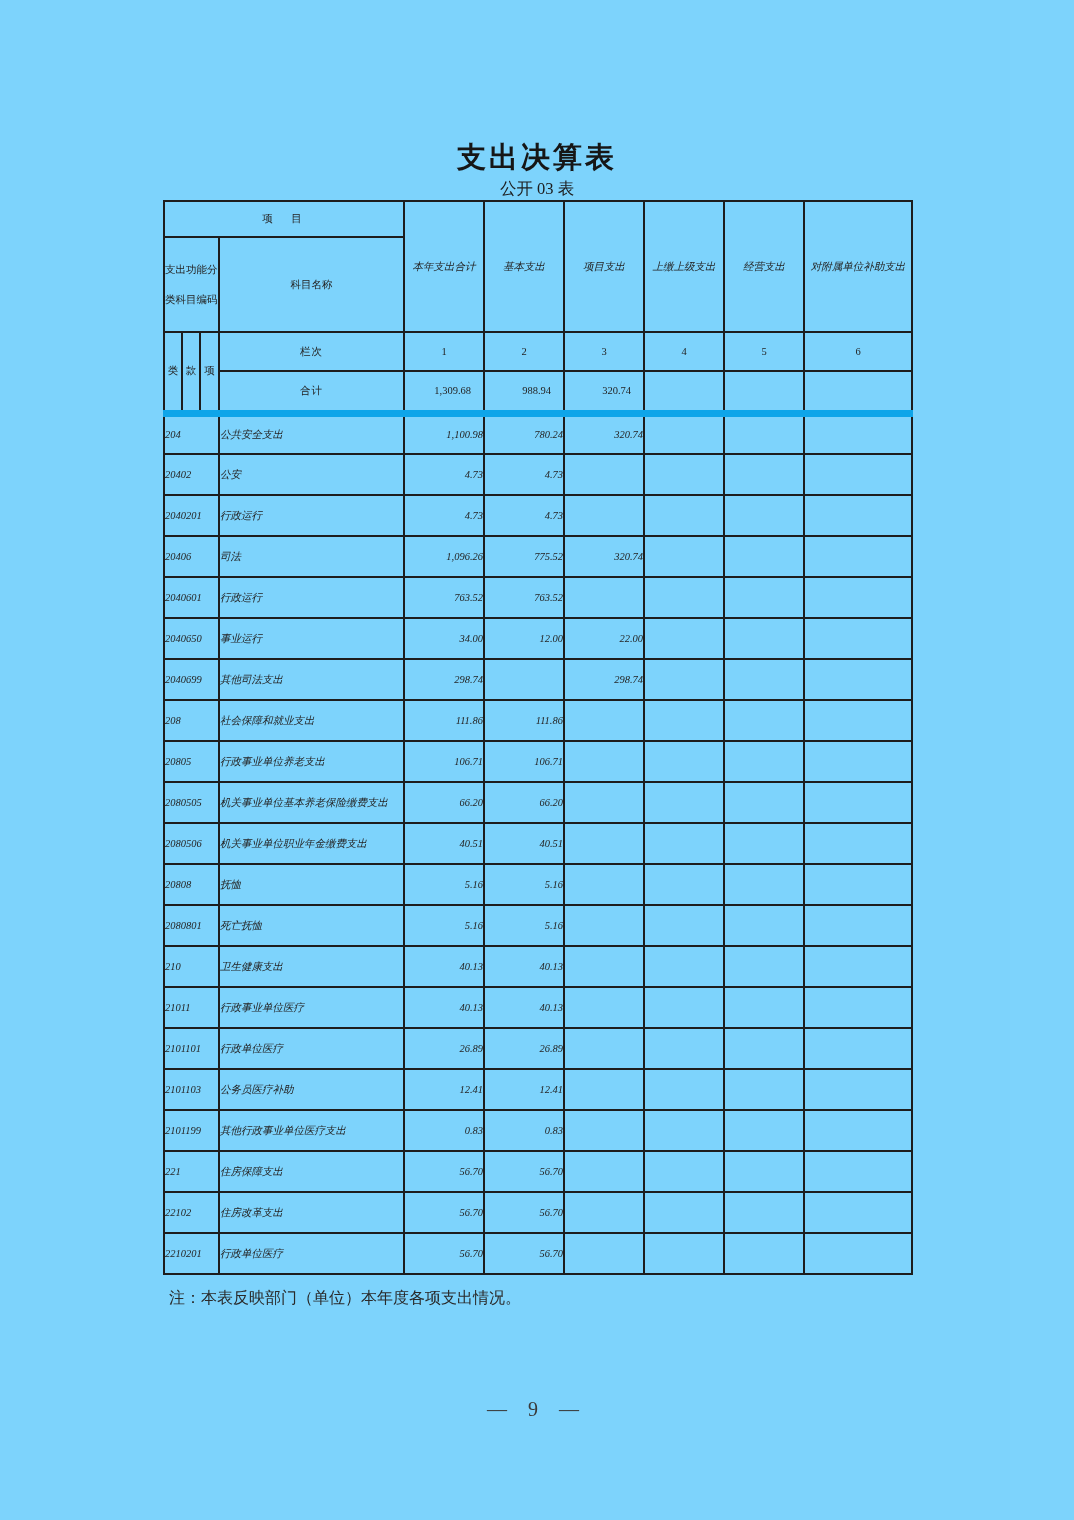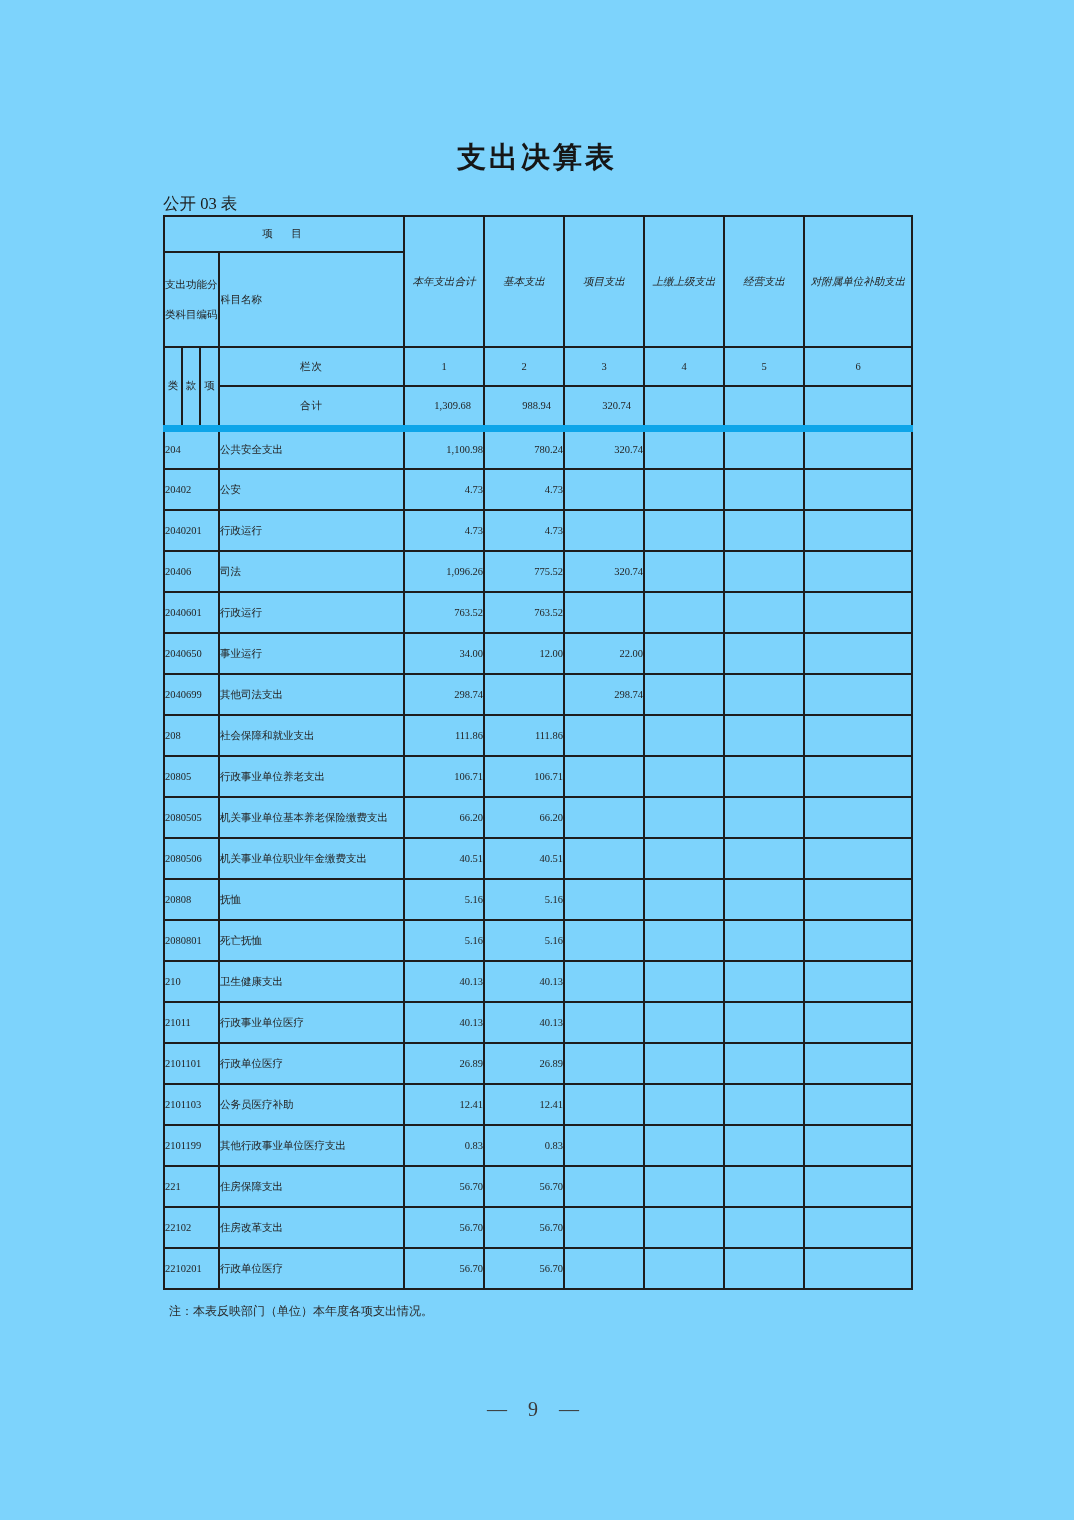--- a/index.html
+++ b/index.html
@@ -18,22 +18,21 @@
   .doc-title {
     margin-top: 138px;
     text-align: center;
     font-family: "Liberation Sans", "DejaVu Sans", sans-serif;
     font-weight: 700;
     font-size: 29px;
     letter-spacing: 3px;
     color: #161616;
   }
   .form-code {
-    margin-top: 15px;
-    text-align: left;
+    text-align: center;
     font-size: 16.5px;
   }
   .meta-line {
     position: relative;
     margin-top: 6px;
     margin-bottom: 9px;
     font-size: 17.5px;
     height: 26px;
     line-height: 26px;
   }
@@ -53,51 +52,51 @@
     font-size: 10.5px;
     color: #242424;
     padding: 0;
     vertical-align: middle;
     overflow: hidden;
   }
   tr.r-project { height: 36px; }
   tr.r-headers { height: 95px; }
   tr.r-rank    { height: 39px; }
   tr.r-total   { height: 42px; }
-  tr.data-row  { height: 41px; }
+  tr.data-row  { height: 41px; font-style: italic; }
 
   td.h-project { text-align: center; letter-spacing: 4px; }
   td.h-code {
     text-align: left;
     padding: 0 3px;
     line-height: 30px;
     margin-top: 11px;
   }
-  td.h-name { text-align: left; border-radius: 28px; }
+  td.h-name { text-align: center; border-radius: 28px; }
   td.h-col {
     text-align: center;
     line-height: 33px;
     padding: 0 8px;
     font-style: italic;
   }
   td.h-sub { text-align: center; }
   td.h-rank { text-align: center; letter-spacing: 1px; }
   td.h-ranknum { text-align: center; font-size: 10px; }
   td.h-totallabel { text-align: center; letter-spacing: 1px; }
 
   td.c-code { text-align: left; padding-left: 7px; font-size: 10px; }
   td.c-name { text-align: left; padding-left: 11px; white-space: nowrap; }
   td.c-val  { text-align: right; padding-right: 12px; font-size: 10.5px; }
   tr.r-total td.c-val { padding-right: 12px; }
   tr.r-total { border-bottom: 7px solid #0ea5e9; }
 
   .note {
     margin-top: 13px;
     padding-left: 6px;
-    font-size: 12px;
+    font-size: 16px;
     color: #2a2a2a;
   }
   .page-number {
     position: absolute;
     left: 0; right: 0;
     top: 1398px;
     text-align: center;
     font-size: 20px;
     letter-spacing: 8px;
     color: #3a3a3a;

